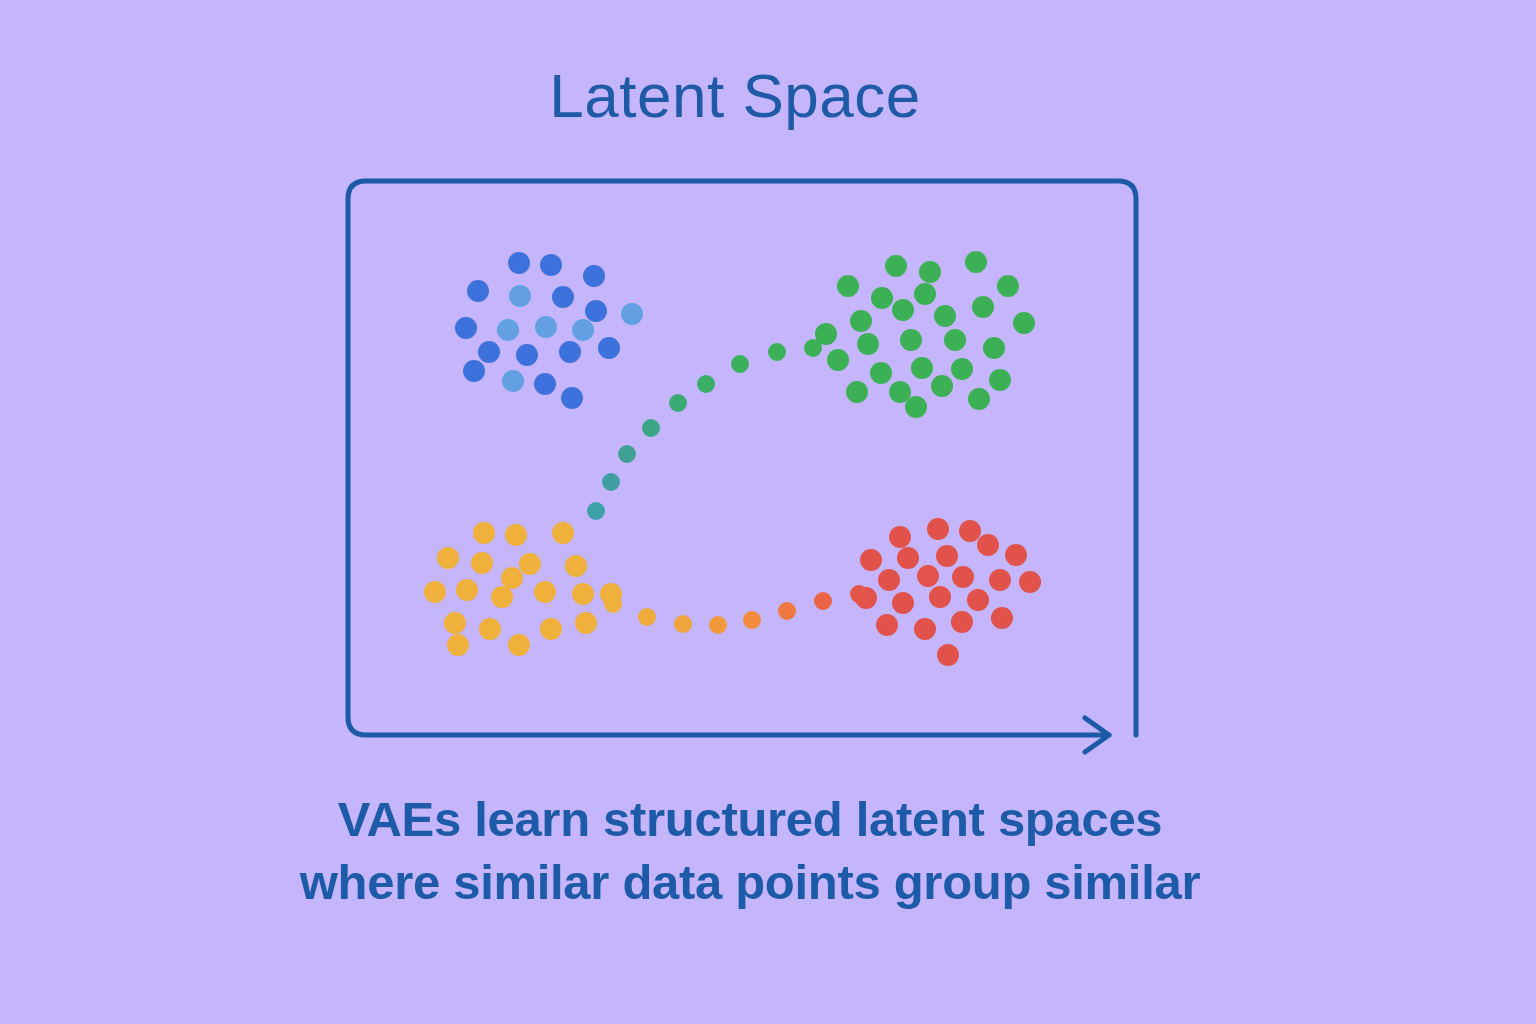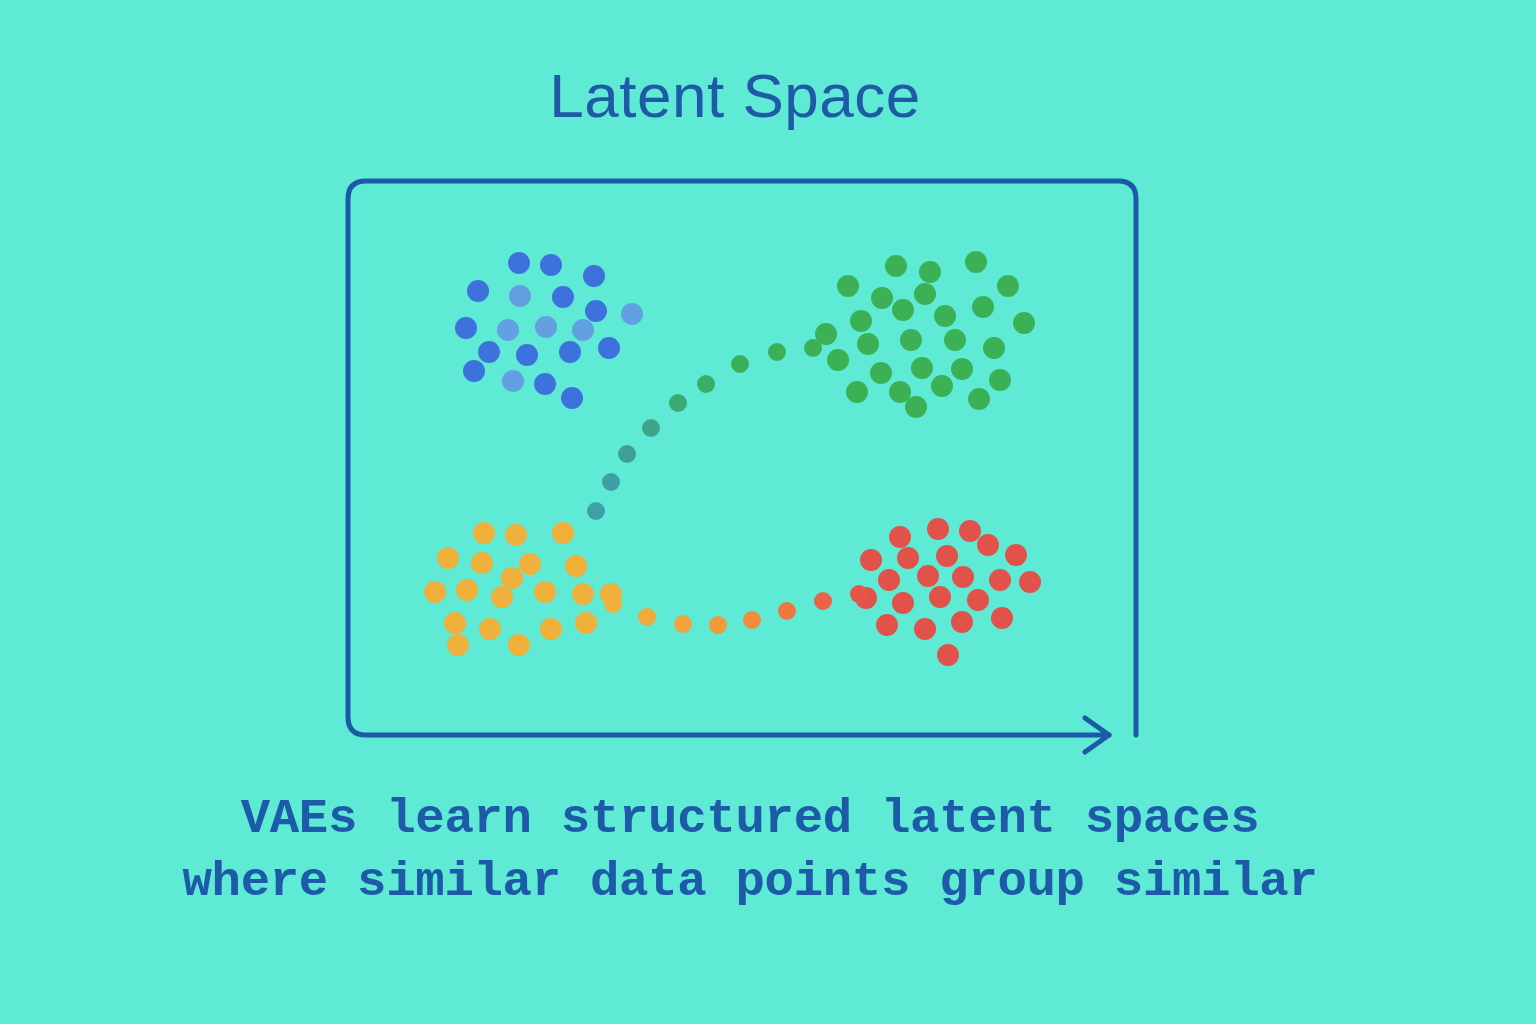--- a/index.html
+++ b/index.html
@@ -12,21 +12,21 @@
     width: 1536px;
     height: 1024px;
     overflow: hidden;
     font-family: "Liberation Sans", "DejaVu Sans", sans-serif;
     position: relative;
   }
   #page {
     position: relative;
     width: 1536px;
     height: 1024px;
-    background: #5eead4;
+    background: #c4b5fd;
   }
   #title {
     position: absolute;
     left: 0;
     top: 62px;
     width: 1470px;
     text-align: center;
     font-size: 62px;
     font-weight: 400;
     color: #1f5aa6;
@@ -40,21 +40,20 @@
     width: 1500px;
     text-align: center;
     font-size: 49px;
     font-weight: 700;
     color: #1d5aa8;
     line-height: 1.28;
     letter-spacing: -0.3px;
   }
   #caption .line {
     display: block;
-    font-family: Liberation Mono, monospace;
   }
   #scene {
     position: absolute;
     left: 0;
     top: 0;
     width: 1536px;
     height: 1024px;
   }
 </style>
 </head>

